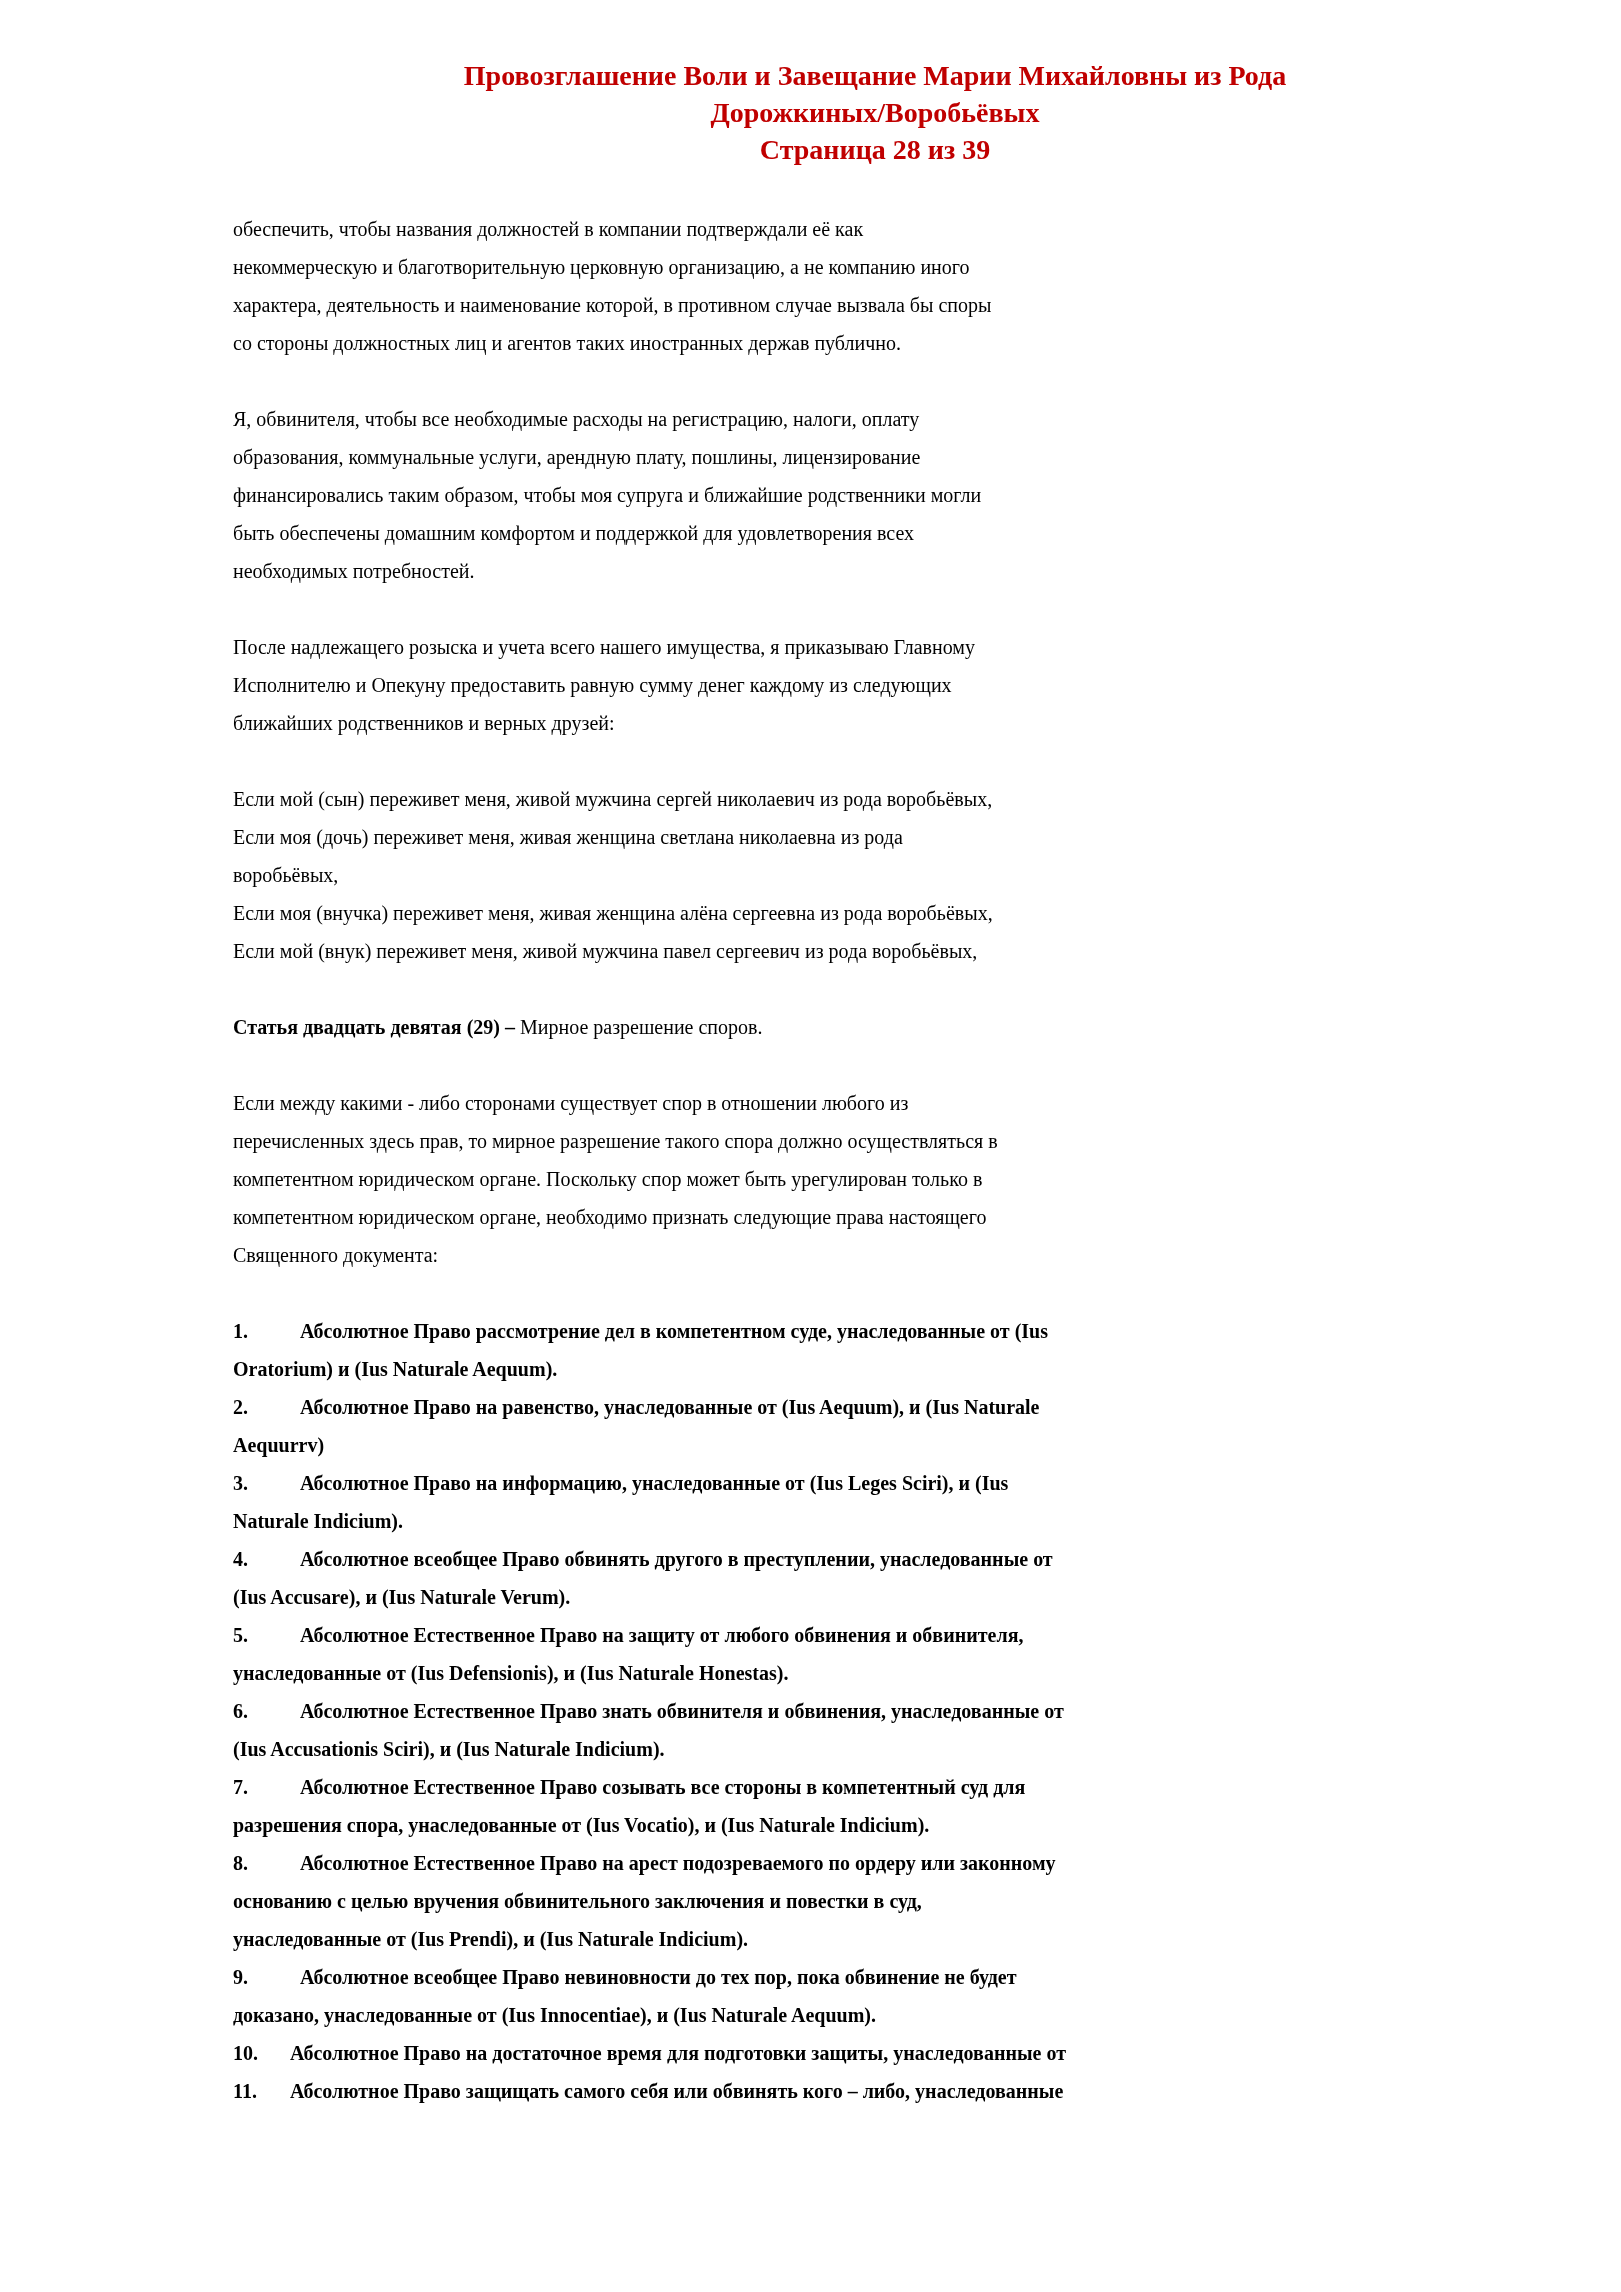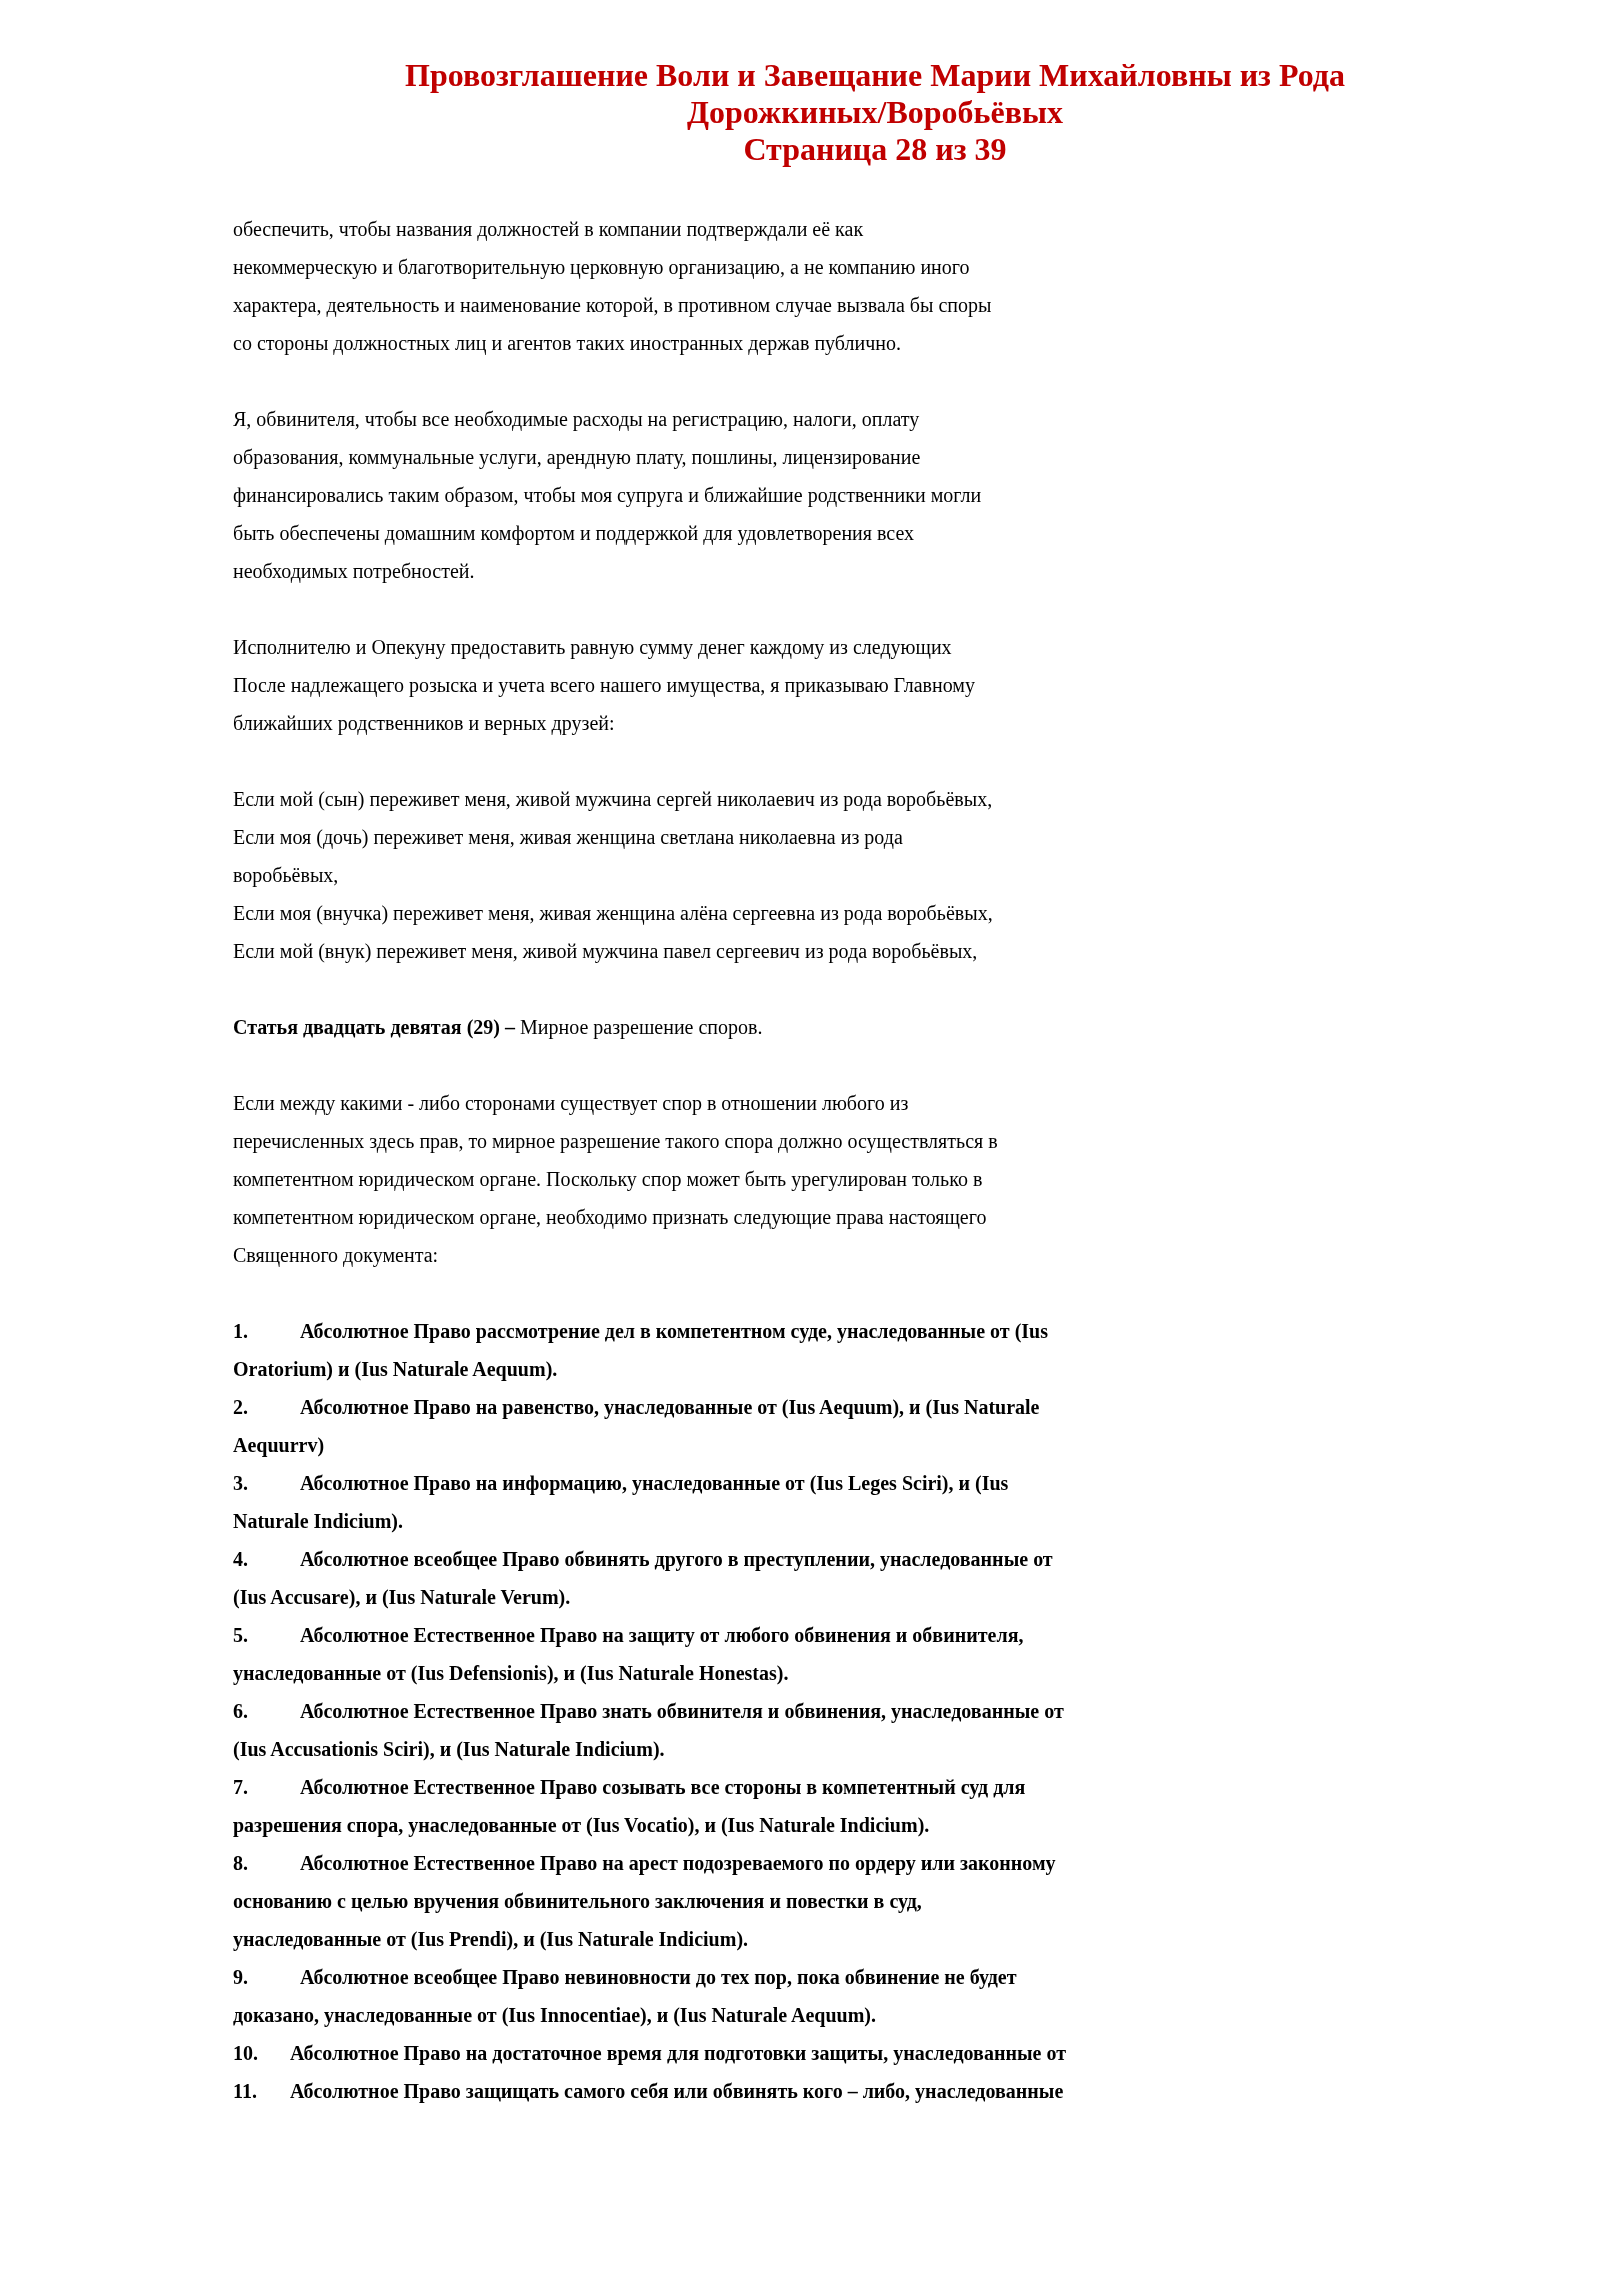--- a/index.html
+++ b/index.html
@@ -16,21 +16,21 @@
       color: #000000;
     }
     .page-header {
       position: absolute;
       left: 233px;
       width: 1284px;
       top: 57px;
       text-align: center;
       color: #c00000;
       font-weight: bold;
-      font-size: 32px;
+      font-size: 28px;
       line-height: 37px;
     }
     .page-header div { white-space: nowrap; }
     .content {
       position: absolute;
       left: 233px;
       top: 210px;
       width: 1294px;
       font-size: 20px;
       line-height: 38px;
@@ -73,22 +73,22 @@
 
   <p class="para">
     <span class="line">Я, обвинителя, чтобы все необходимые расходы на регистрацию, налоги, оплату</span>
     <span class="line">образования, коммунальные услуги, арендную плату, пошлины, лицензирование</span>
     <span class="line">финансировались таким образом, чтобы моя супруга и ближайшие родственники могли</span>
     <span class="line">быть обеспечены домашним комфортом и поддержкой для удовлетворения всех</span>
     <span class="line">необходимых потребностей.</span>
   </p>
 
   <p class="para">
+    <span class="line">После надлежащего розыска и учета всего нашего имущества, я приказываю Главному</span>
     <span class="line">Исполнителю и Опекуну предоставить равную сумму денег каждому из следующих</span>
-    <span class="line">После надлежащего розыска и учета всего нашего имущества, я приказываю Главному</span>
     <span class="line">ближайших родственников и верных друзей:</span>
   </p>
 
   <div class="heirs">
     <span class="line">Если мой (сын) переживет меня, живой мужчина сергей николаевич из рода воробьёвых,</span>
     <span class="line">Если моя (дочь) переживет меня, живая женщина светлана николаевна из рода</span>
     <span class="line">воробьёвых,</span>
     <span class="line">Если моя (внучка) переживет меня, живая женщина алёна сергеевна из рода воробьёвых,</span>
     <span class="line">Если мой (внук) переживет меня, живой мужчина павел сергеевич из рода воробьёвых,</span>
   </div>

